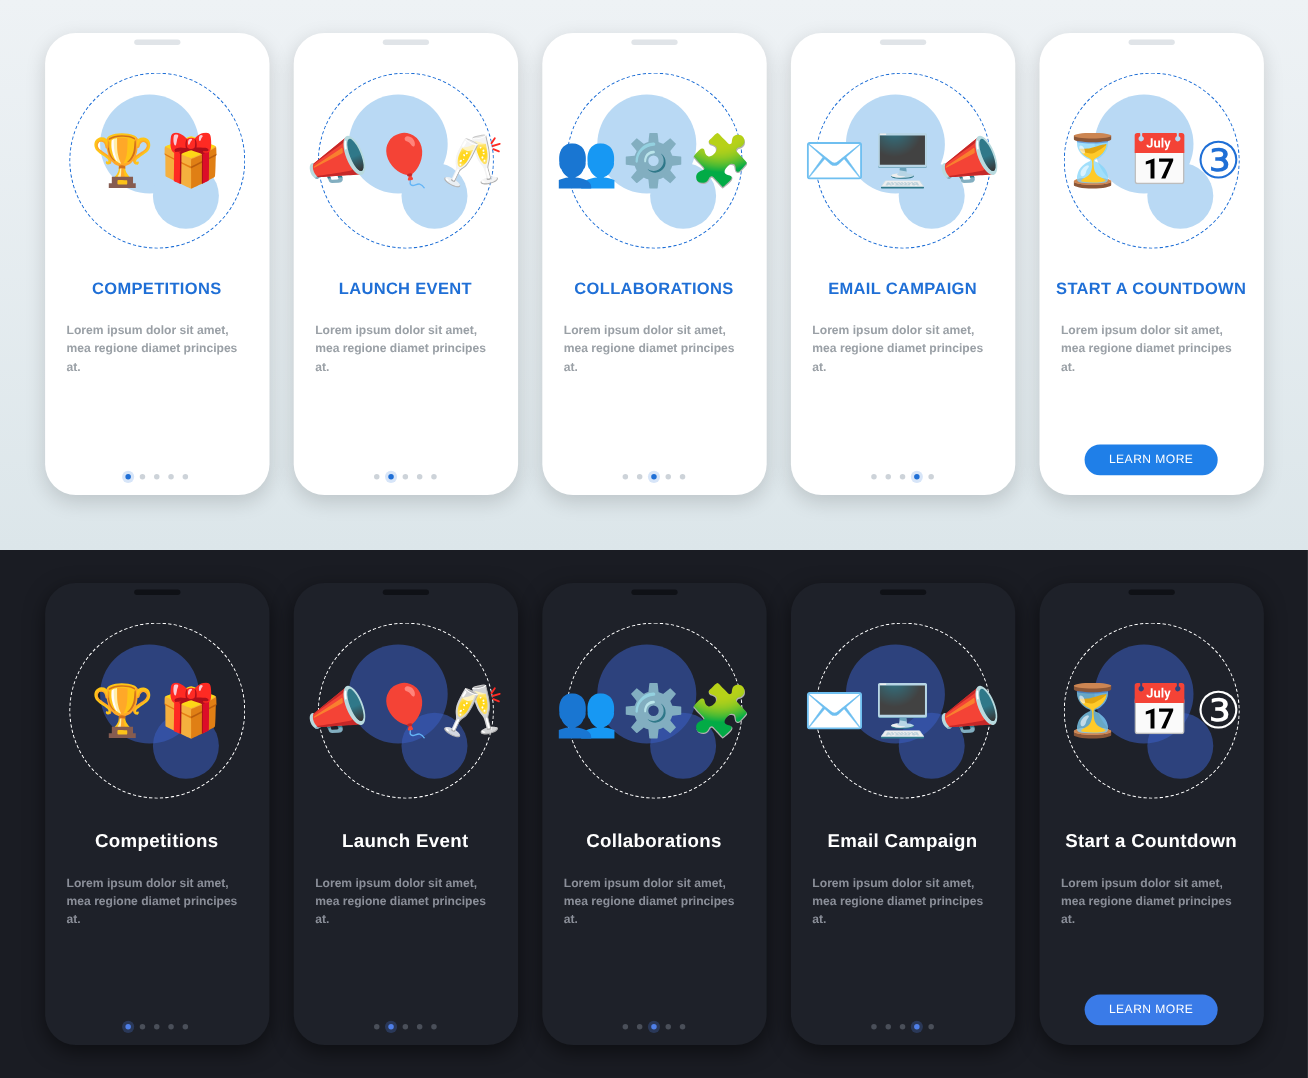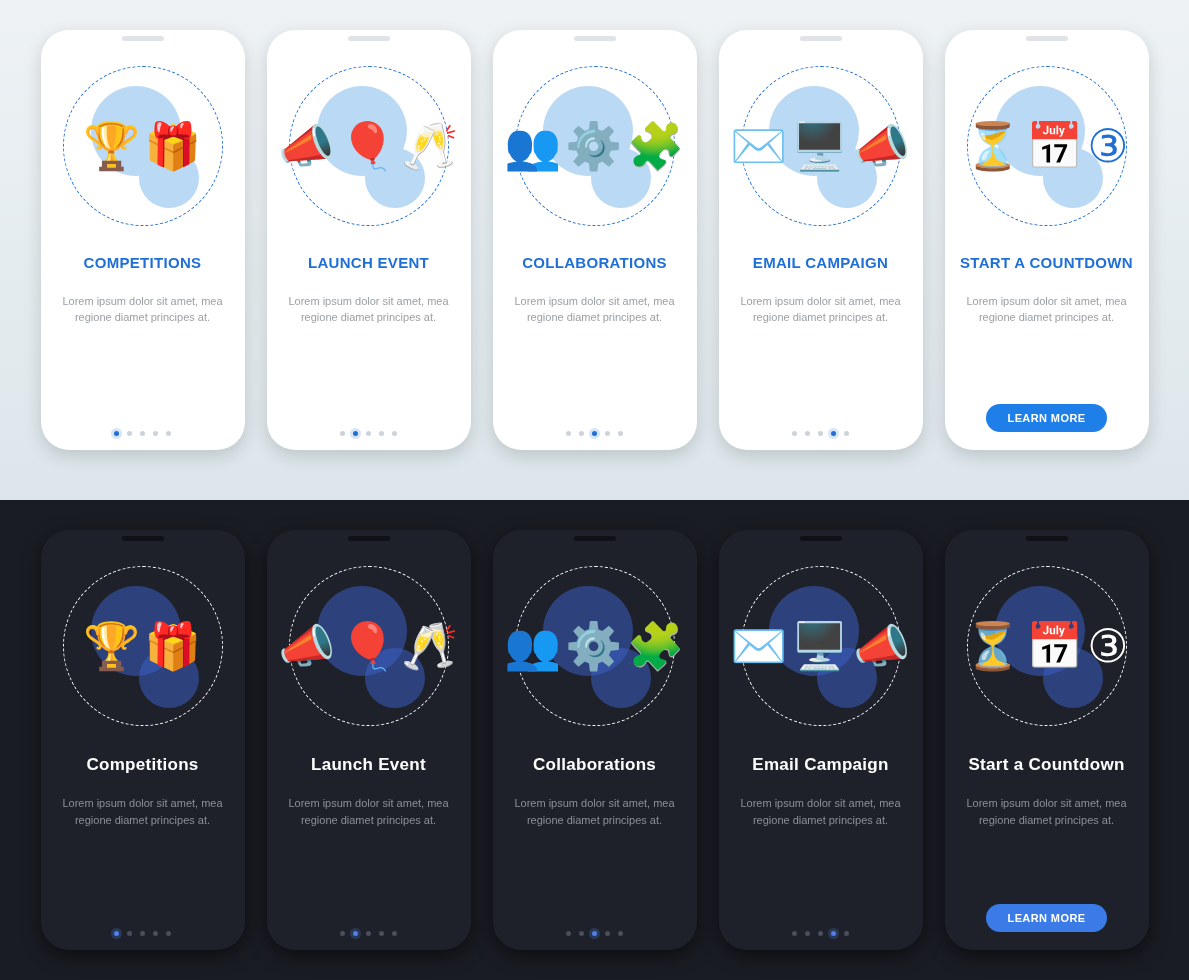--- a/index.html
+++ b/index.html
@@ -46,35 +46,36 @@
   .dark  .glyphwrap { color:#ffffff; }
   .glyphwrap .g { margin:2px; }
 
   .title {
     margin-top: 28px; font-weight: 700; text-align: right; letter-spacing:.3px;
     font-size: 15px; line-height:1.25;
   }
   .light .title { color:#1f6fd6; text-transform: uppercase; }
   .dark  .title { color:#ffffff; font-size:17px; }
   .desc {
-    margin-top: 20px; font-size: 11px; text-align:center; line-height:1.5;
+    margin-top: 20px; font-size: 11px; line-height:1.5;
     padding: 0 8px;
+    font-weight: bold;
   }
   .light .desc { color:#9aa0a6; }
   .dark  .desc { color:#8b8f99; }
   .dots { margin-top:auto; display:flex; gap:8px; }
   .dot { width:5px; height:5px; border-radius:50%; }
   .light .dot { background:#cdd3d9; }
   .light .dot.on { background:#1f6fd6; box-shadow:0 0 0 3px rgba(31,111,214,.18); }
   .dark  .dot { background:#4a4f59; }
   .dark  .dot.on { background:#4f7fe8; box-shadow:0 0 0 3px rgba(79,127,232,.25); }
   .cta {
     margin-top:auto; margin-bottom:4px;
     border:none; border-radius:18px; padding:8px 22px;
-    font-size:11px; font-weight:700; letter-spacing:.4px;
+    font-size:11px; font-weight:400; letter-spacing:.4px;
     background:#1f7fe8; color:#fff; cursor:pointer;text-align:right;
   }
   .dark .cta { background:#3a7be8; }
 </style>
 </head>
 <body>
 
 <div class="panel light">
     <div class="phone">
       <div class="notch"></div>

